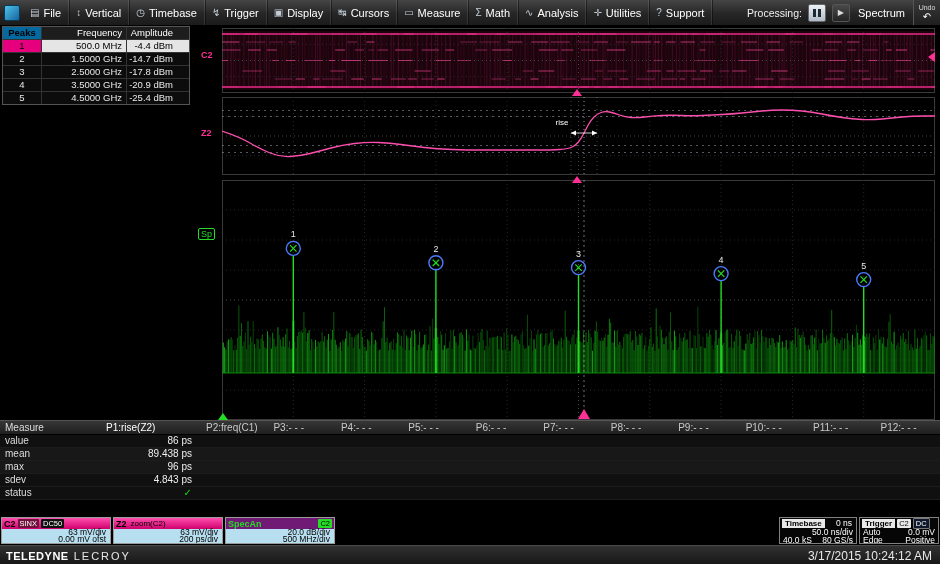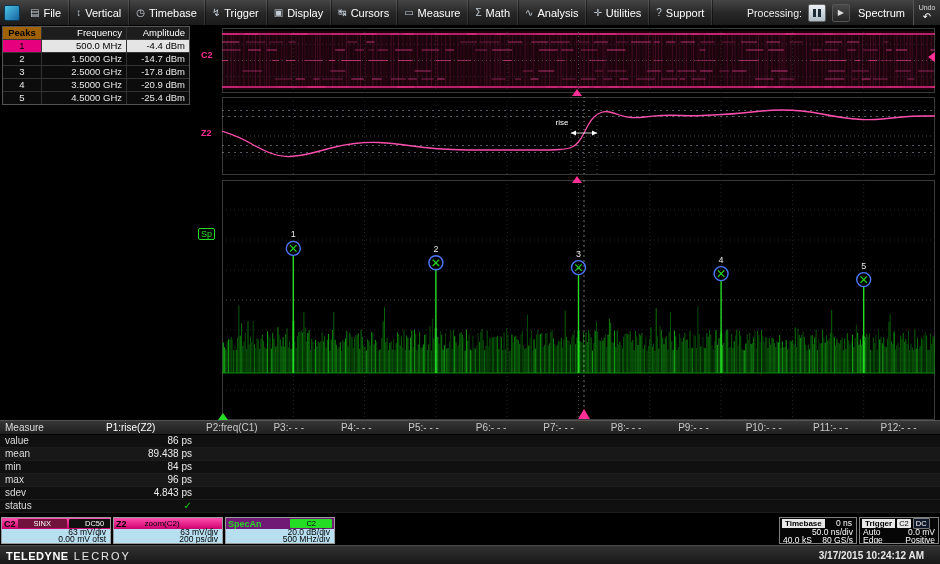--- a/index.html
+++ b/index.html
@@ -28,22 +28,22 @@
   .undo-btn .u-lbl{font-size:7px;line-height:8px;}
   .undo-btn .u-ic{font-size:10px;line-height:10px;color:#fff;}
 
   
   .peaks-table{position:absolute;left:2px;top:26px;width:186px;border:1px solid #555;
     font-size:9.5px;color:#e8e8e8;background:#0c0c0c;}
   .pt-row{display:flex;height:12px;line-height:12px;border-bottom:1px solid #333;}
   .pt-row:last-child{border-bottom:none;}
   .pt-n{width:38px;text-align:center;border-right:1px solid #333;}
   .pt-f{width:80px;text-align:right;padding-right:4px;border-right:1px solid #333;}
-  .pt-a{flex:1;text-align:right;padding-right:4px;}
-  .pt-header .pt-n{background:#a16207;color:#000;font-weight:bold;}
+  .pt-a{flex:1;text-align:right;padding-right:16px;}
+  .pt-header .pt-n{background:#0369a1;color:#000;font-weight:bold;}
   .pt-header .pt-f,.pt-header .pt-a{background:#1d1d1d;color:#fff;}
   .pt-selected .pt-n{background:#e6007e;color:#000;}
   .pt-selected .pt-f,.pt-selected .pt-a{background:#e5e5e5;color:#000;}
 
   
   .gridsvg{position:absolute;background:#000;}
   #svg-c2{left:222px;top:28px;}
   #svg-z2{left:222px;top:97px;}
   #svg-sp{left:222px;top:180px;}
   .ch-chip{position:absolute;font-size:9px;font-weight:bold;}
@@ -68,21 +68,21 @@
   .mt-status{color:#17d417;font-weight:bold;}
 
   
   .chbox{position:absolute;top:517px;height:27px;width:110px;border:1px solid #9a9a9a;
     box-sizing:border-box;font-size:8.5px;overflow:hidden;}
   .c2box{left:1px;}  .z2box{left:113px;}  .spbox{left:225px;}
   .chhead{height:11px;display:flex;align-items:center;padding:0 2px;gap:2px;}
   .headpink{background:linear-gradient(#ff4fae,#cf006c);color:#000;}
   .headdark{background:#701a75;color:#24dd24;}
   .chname{font-weight:bold;font-size:9px;}
-  .badge{font-size:7.5px;line-height:9px;padding:0 16px;border-radius:1px;}
+  .badge{font-size:7.5px;line-height:9px;padding:0 2px;border-radius:1px;}
   .badge-sinx{background:#70123c;color:#fff;}
   .badge-dc50{background:#101010;color:#fff;}
   .badge-zoomsrc{background:transparent;color:#000;font-size:8px;}
   .badge-spec{background:#24dd24;color:#000;margin-left:auto;}
   .chbody{height:14px;background:#b7dff0;color:#000;text-align:right;padding:0 4px;line-height:7px;}
   .chbody div{height:7px;line-height:7px;}
 
   .tbox{position:absolute;top:517px;height:27px;background:#060606;border:1px solid #808080;
     box-sizing:border-box;color:#fff;font-size:8.5px;overflow:hidden;}
   .timebasebox{left:779px;width:78px;}
@@ -95,21 +95,21 @@
   .tbadge{background:#e8e8e8;color:#000;font-size:7.5px;line-height:9px;padding:0 2px;border-radius:1px;}
   .tbadge.dark{background:#0f172a;color:#fff;border:1px solid #777;}
 
   
   .footer{position:absolute;left:0;top:545px;width:940px;height:19px;
     background:linear-gradient(#313131,#161616);border-top:1px solid #4a4a4a;
     display:flex;align-items:center;color:#fff;}
   .brand{padding-left:6px;display:flex;align-items:baseline;}
   .b1{font-weight:bold;font-size:11px;letter-spacing:.5px;}
   .b2{margin-left:5px;font-size:11px;letter-spacing:2px;color:#e8e8e8;}
-  .datetime{margin-left:auto;padding-right:16px;font-size:10px;color:#e8e8e8;font-weight:bold;}
+  .datetime{margin-left:auto;padding-right:8px;font-size:12px;color:#e8e8e8;}
 </style>
 </head>
 <body>
 
 <div class="screen">
 
   <div class="menubar">
     <div class="app-icon"></div>
     <div class="menu-item">
       <span class="mi-icon">▤</span>
@@ -1245,25 +1245,20 @@
     <div class="mt-row">
       <div class="mt-label">value</div>
       <div class="mt-p1v">86 ps</div>
       <div class="mt-fill"></div>
     </div>
     <div class="mt-row alt">
       <div class="mt-label">mean</div>
       <div class="mt-p1v">89.438 ps</div>
       <div class="mt-fill"></div>
     </div>
-    <div class="mt-row">
-      <div class="mt-label">min</div>
-      <div class="mt-p1v">84 ps</div>
-      <div class="mt-fill"></div>
-    </div>
     <div class="mt-row alt">
       <div class="mt-label">max</div>
       <div class="mt-p1v">96 ps</div>
       <div class="mt-fill"></div>
     </div>
     <div class="mt-row">
       <div class="mt-label">sdev</div>
       <div class="mt-p1v">4.843 ps</div>
       <div class="mt-fill"></div>
     </div>

